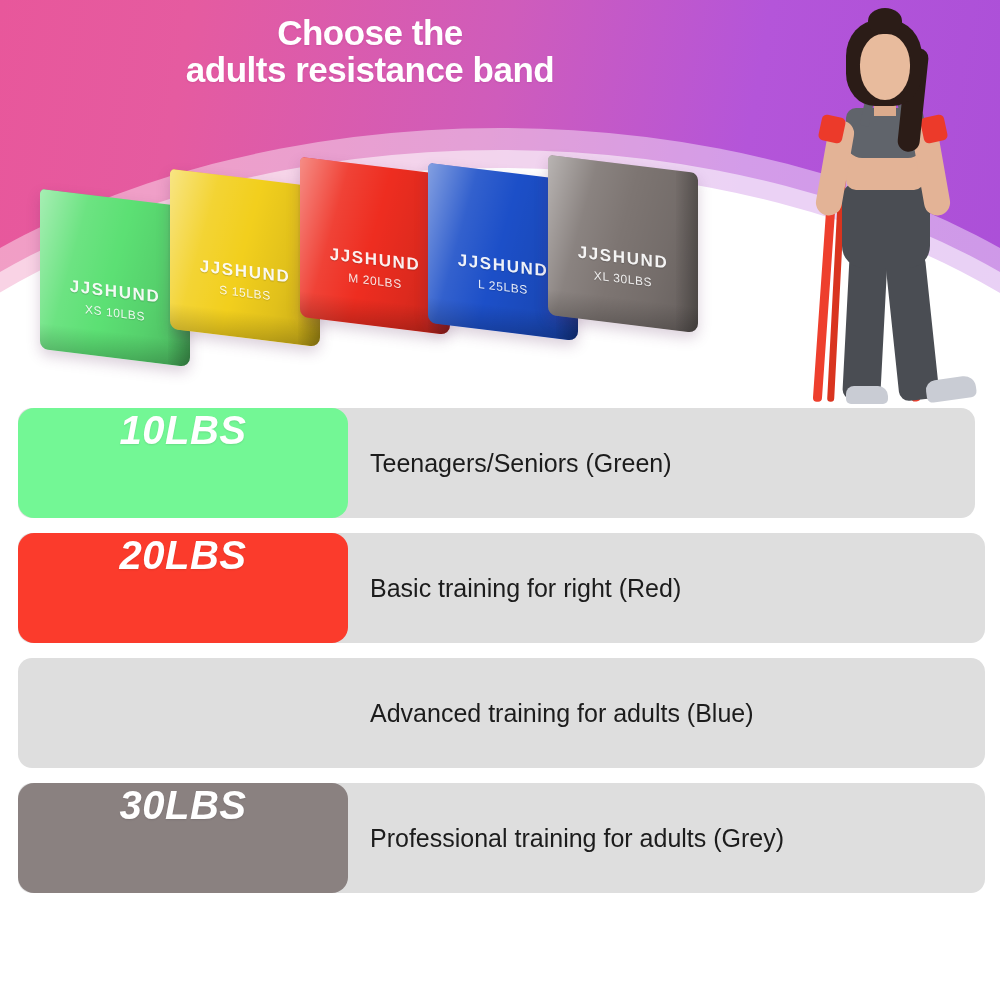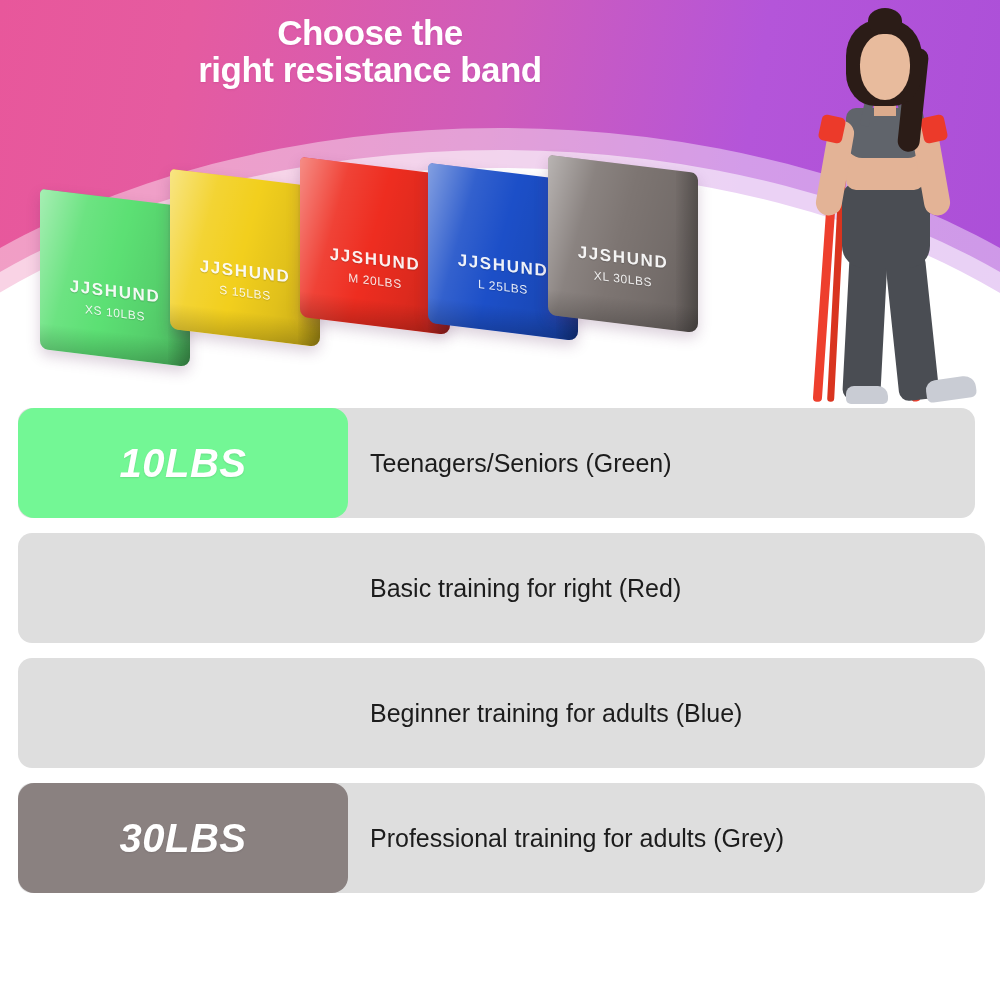--- a/index.html
+++ b/index.html
@@ -103,21 +103,21 @@
   
   .legend{position:absolute;left:0;top:408px;width:1000px;}
   .row{position:relative;height:110px;margin-bottom:15px;}
   .row-bar{
     position:absolute;left:18px;top:0;height:110px;
     background:#dedede;border-radius:14px;
   }
   .chip{
     position:absolute;left:18px;top:0;width:330px;height:110px;
     border-radius:16px;
-    display:flex;align-items:center;justify-content:center;
+    display:flex;align-items:flex-start;justify-content:center;
   }
   .chip-label{
     color:#ffffff;font-weight:bold;font-style:italic;
     font-size:40px;letter-spacing:.5px;
     text-shadow:0 1px 2px rgba(0,0,0,.10);
   }
   .row-desc{
     position:absolute;left:370px;top:0;height:110px;
     display:flex;align-items:center;
     color:#1c1c1c;font-size:25px;
@@ -129,21 +129,21 @@
 <div class="poster">
 
   <div class="hero">
     <div class="hero-bg"></div>
     <div class="arc-pink"></div>
     <div class="arc-pink2"></div>
     <div class="arc-core"></div>
 
     <div class="hero-title">
       <span class="l1">Choose the</span>
-      <span class="l2">right resistance band</span>
+      <span class="l2">adults resistance band</span>
     </div>
 
     <div class="bands">
       <div class="band" id="band0" style="background: rgb(92, 224, 116); left: 40px; top: 48px;">
         <div class="sheen"></div>
         <div class="fold"></div>
         <div class="fold2"></div>
         <div class="brand">JJSHUND</div>
         <div class="size">XS 10LBS</div>
       </div>
@@ -209,26 +209,29 @@
       <div class="row-bar" id="bar0" style="width: 957px; background: rgb(222, 222, 222);"></div>
       <div class="chip" id="chip0" style="background: rgb(115, 247, 149);">
         <span class="chip-label">10LBS</span>
       </div>
       <div class="row-desc">Teenagers/Seniors (Green)</div>
     </div>
 
 
     <div class="row">
       <div class="row-bar" id="bar2" style="width: 967px; background: rgb(222, 222, 222);"></div>
+      <div class="chip" id="chip2" style="background: rgb(251, 59, 44);">
+        <span class="chip-label">20LBS</span>
+      </div>
       <div class="row-desc">Basic training for right (Red)</div>
     </div>
 
     <div class="row">
       <div class="row-bar" id="bar3" style="width: 967px; background: rgb(222, 222, 222);"></div>
-      <div class="row-desc">Beginner training for adults (Blue)</div>
+      <div class="row-desc">Advanced training for adults (Blue)</div>
     </div>
 
     <div class="row">
       <div class="row-bar" id="bar4" style="width: 967px; background: rgb(222, 222, 222);"></div>
       <div class="chip" id="chip4" style="background: rgb(138, 129, 128);">
         <span class="chip-label">30LBS</span>
       </div>
       <div class="row-desc">Professional training for adults (Grey)</div>
     </div>
 

